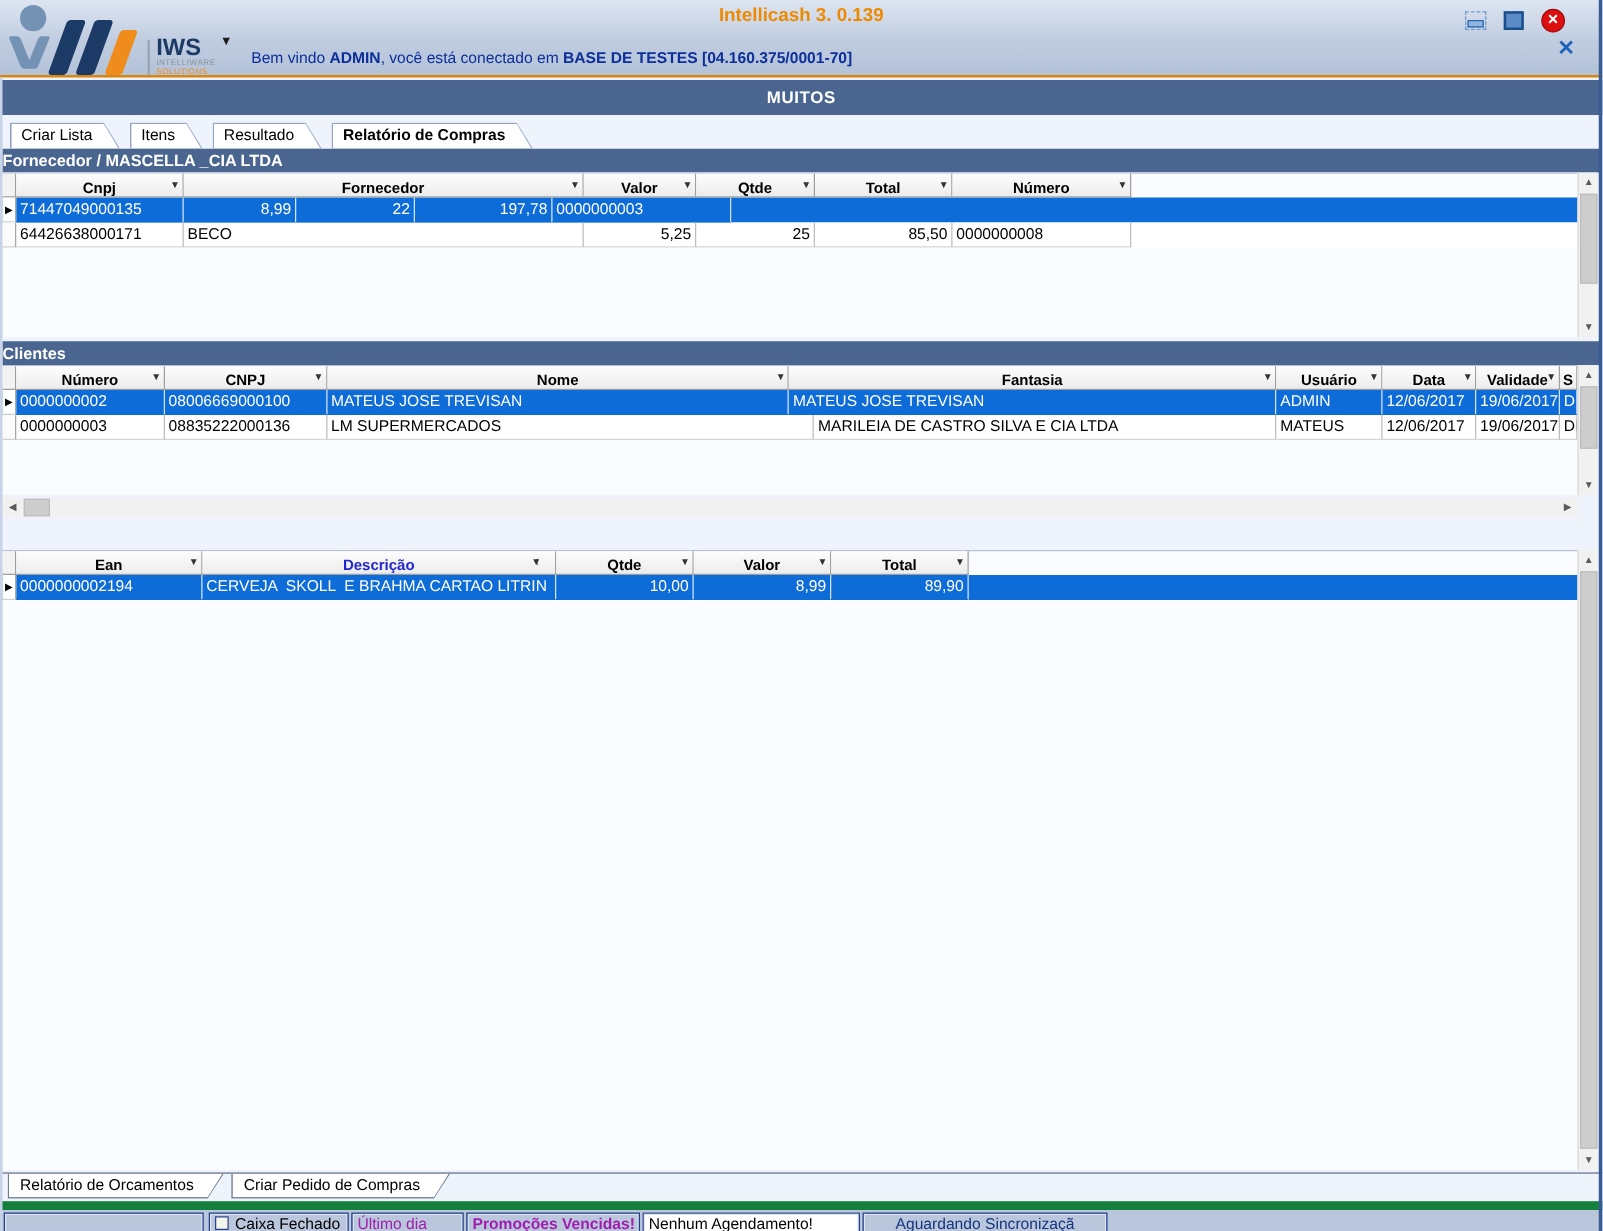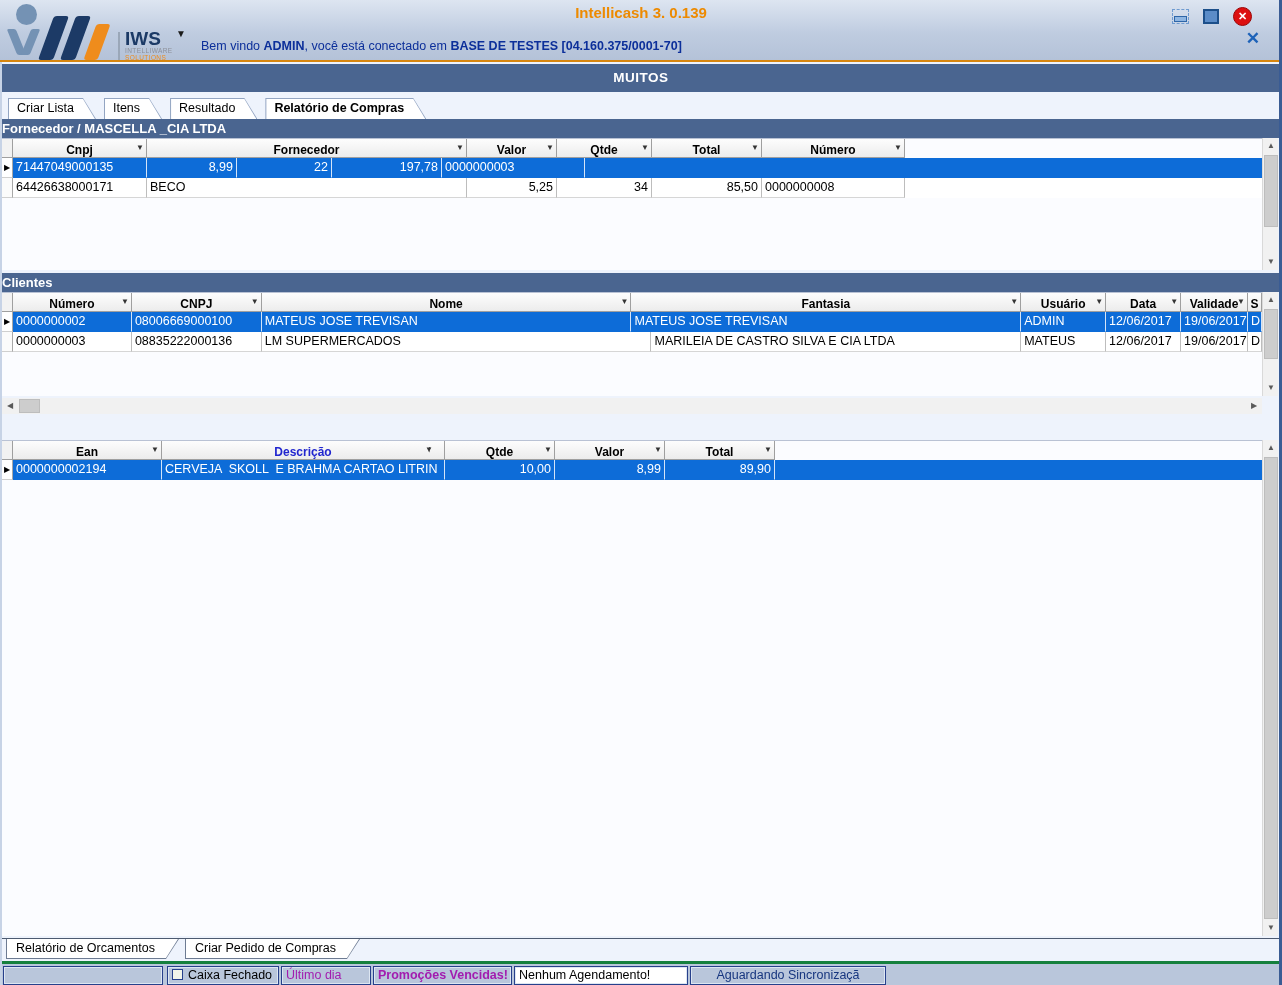--- a/index.html
+++ b/index.html
@@ -84,21 +84,21 @@
   .sep-line { position:absolute; left:0; top:938px; width:1282px; height:1px; background:#4d5a70; }
   .bstrip { position:absolute; left:0; top:939px; width:1282px; height:22px; background:#eef3fc; }
   .btab { position:relative; float:left; height:20px; margin:0 0 0 6px; padding:0 24px 0 10px;
     font-size:12.5px; line-height:19px; cursor:pointer; }
   .btab::before { content:""; position:absolute; inset:0; background:#6d7b92;
     clip-path:polygon(0 0, 100% 0, calc(100% - 13px) 100%, 0 100%); }
   .btab::after { content:""; position:absolute; left:1px; top:0; right:1px; bottom:1px; background:#fff;
     clip-path:polygon(0 0, 100% 0, calc(100% - 12px) 100%, 0 100%); }
   .btab span { position:relative; z-index:1; }
 
-  .statusbar { position:absolute; left:0; top:961px; width:1282px; height:24px; background:#b9c6db; border-top:3px solid #15803d; }
+  .statusbar { position:absolute; left:0; top:961px; width:1282px; height:24px; background:#b9c6db; border-top:7px solid #15803d; }
   .spanel { position:absolute; top:2px; height:19px; border:1px solid #27408b; box-shadow:inset 0 0 0 1px #dde6f2;
     background:#b9c6db; font-size:12.5px; line-height:17px; color:#000; padding:0 4px; overflow:hidden; white-space:nowrap; }
   .spanel.center { text-align:center; }
   .red { color:#a21caf; }
   .bold { font-weight:bold; }
   .navy { color:#16357f; }
   .chk { display:inline-block; width:11px; height:11px; background:#f2f5ea; border:1px solid #27408b;
     vertical-align:-1px; margin-right:5px; cursor:pointer; }
 
   .edge-r { position:absolute; right:0; top:0; width:3px; height:985px; background:#3a5c94; }
@@ -185,21 +185,21 @@
       <div class="cell num" style="width:90px">8,99</div>
       <div class="cell num" style="width:95px">22</div>
       <div class="cell num" style="width:110px">197,78</div>
       <div class="cell" style="width:143px">0000000003</div>
     </div>
     <div class="grow">
       <div class="rowsel"></div>
       <div class="cell" style="width:134px">64426638000171</div>
       <div class="cell" style="width:320px">BECO</div>
       <div class="cell num" style="width:90px">5,25</div>
-      <div class="cell num" style="width:95px">34</div>
+      <div class="cell num" style="width:95px">25</div>
       <div class="cell num" style="width:110px">85,50</div>
       <div class="cell" style="width:143px">0000000008</div>
     </div>
   </div>
   <div class="vscroll" style="top:138px;height:132px">
     <div class="sarrow" style="top:0">▲</div>
     <div class="sthumb" style="top:17px;height:72px"></div>
     <div class="sarrow" style="bottom:0">▼</div>
   </div>
 

